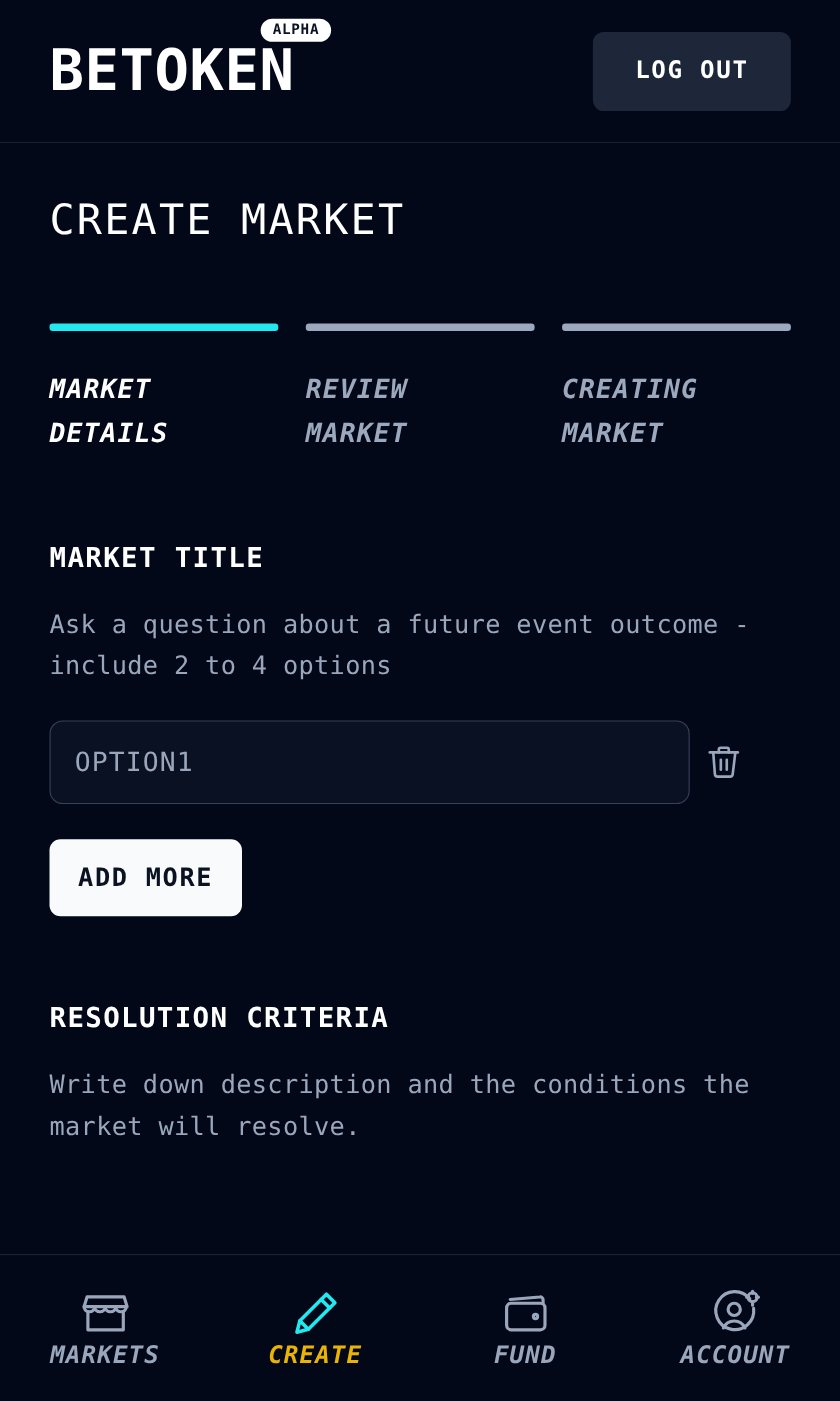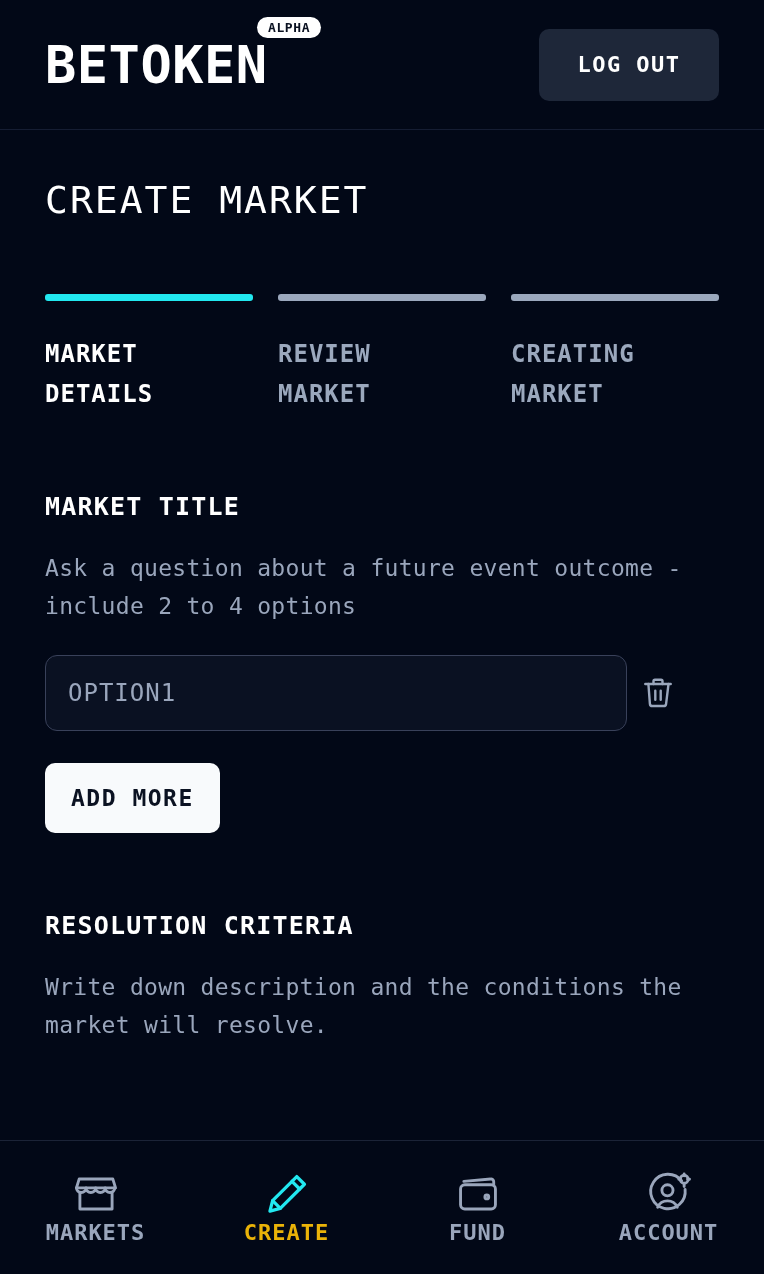--- a/index.html
+++ b/index.html
@@ -17,21 +17,21 @@
     display: flex; align-items: center; justify-content: space-between;
     padding: 0 45px;
     border-bottom: 1px solid #151d33;
   }
   .brand { position: relative; display: flex; align-items: flex-start; }
   .brand-name {
     font-size: 52px; font-weight: 700; color: #ffffff;
     letter-spacing: 0.5px; line-height: 1;
   }
   .alpha-badge {
-    position: absolute; left: 212px; top: -22px;
+    position: absolute; left: 192px; top: -22px;
     background: #ffffff; color: #0b1222;
     font-size: 13px; font-weight: 700; letter-spacing: 0.6px;
     padding: 4px 11px 4px 11px; border-radius: 999px; line-height: 1;
   }
   .logout-btn {
     background: #1e2739; color: #ffffff;
     border: none; border-radius: 10px;
     font-family: inherit; font-size: 22px; font-weight: 700;
     letter-spacing: 1.5px;
     width: 180px; height: 72px; cursor: pointer;
@@ -39,21 +39,21 @@
 
   
   .main { padding: 0 45px; }
   .page-title {
     font-size: 38px; font-weight: 400; color: #ffffff;
     letter-spacing: 2px; margin-top: 48px;
   }
 
   
   .stepper { display: flex; gap: 25px; margin-top: 72px; }
-  .step { flex: 1; }
+  .step { flex: 1; font-style: italic; }
   .step-bar { height: 7px; border-radius: 3px; background: #9ba8bd; }
   .step.active .step-bar { background: #22e8f0; }
   .step-label {
     margin-top: 33px; font-size: 24px; font-weight: 700;
     letter-spacing: 1px; line-height: 40px; color: #9ba8bd;
     white-space: pre-line;
   }
   .step.active .step-label { color: #ffffff; }
 
   
@@ -102,21 +102,21 @@
   
   .bottom-nav {
     position: absolute; left: 0; bottom: 0;
     width: 100%; height: 134px;
     background: #020817;
     border-top: 1px solid #1b2337;
     display: flex; align-items: center;
   }
   .nav-item {
     flex: 1; display: flex; flex-direction: column;
-    align-items: center; gap: 3px; cursor: pointer;
+    align-items: center; gap: 3px; cursor: pointer; font-style: italic;
   }
   .nav-label {
     font-size: 22px; font-weight: 700; letter-spacing: 1px; color: #9aa6bc;
   }
   .nav-item.active .nav-label { color: #eab308; }
   .nav-icon { width: 46px; height: 46px; display: block; }
 </style>
 </head>
 <body>
 

